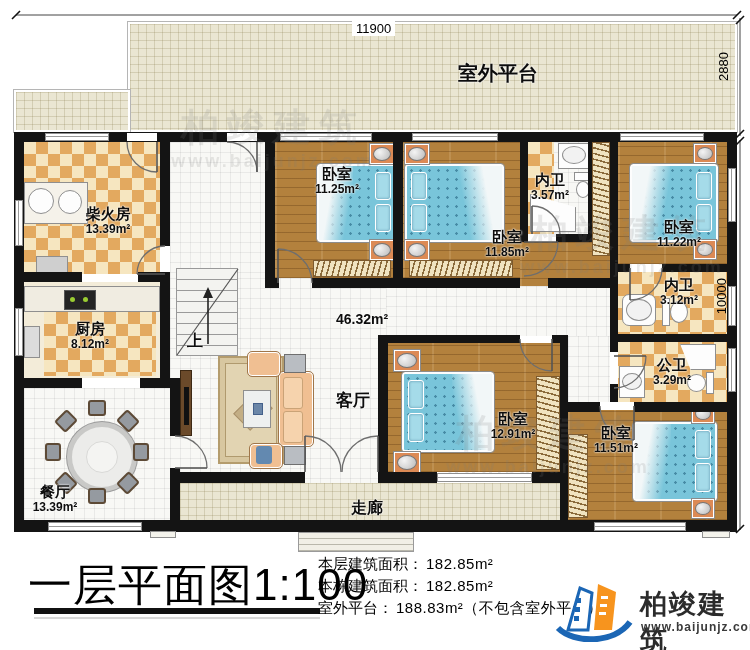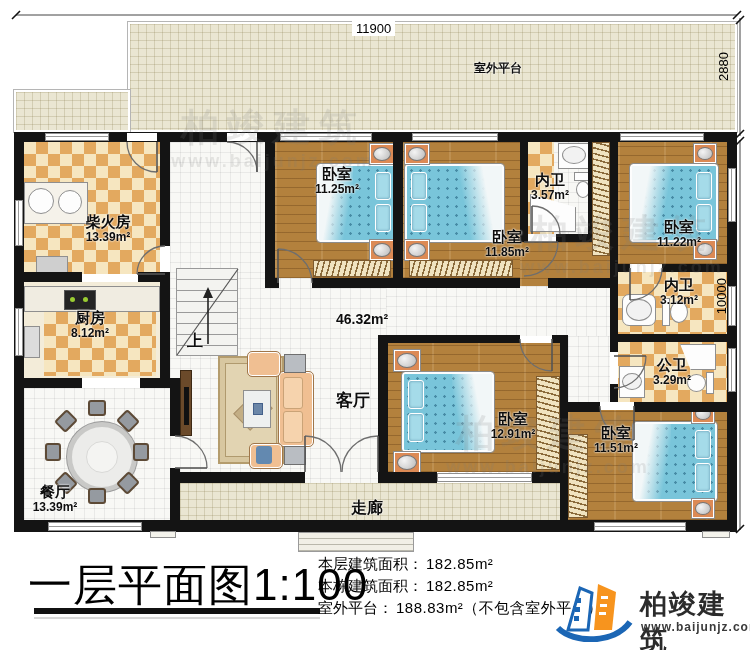--- a/index.html
+++ b/index.html
@@ -73,21 +73,21 @@
   svg.overlay{position:absolute;left:0;top:0;pointer-events:none;}
 </style>
 </head>
 <body>
 
 <div id="stage">
 
   <div class="tile-beige" style="left:128px;top:22px;width:609px;height:110px;"></div>
   <div class="tile-beige" style="left:14px;top:90px;width:116px;height:42px;"></div>
   <div class="lbl" style="left:443px;top:62px;width:110px;">
-    <div class="nm" style="font-size:12px;">室外平台</div>
+    <div class="nm" style="font-size:20px;">室外平台</div>
   </div>
 
   <div class="checker" style="left:24px;top:142px;width:136px;height:132px;"></div>
   <div class="tile-white" style="left:170px;top:142px;width:95px;height:140px;"></div>
   <div class="wood" style="left:275px;top:142px;width:118px;height:136px;"></div>
   <div class="wood" style="left:403px;top:142px;width:117px;height:136px;"></div>
   <div class="tile-white" style="left:528px;top:142px;width:60px;height:92px;"></div>
   <div class="checker" style="left:528px;top:142px;width:26px;height:92px;"></div>
   <div class="wood" style="left:520px;top:242px;width:90px;height:46px;"></div>
   <div class="wood" style="left:618px;top:142px;width:109px;height:122px;"></div>
@@ -351,25 +351,25 @@
   </div>
   <div class="wm" style="left:492px;top:208px;width:260px;">
     <div class="b">柏竣建筑</div>
     <div class="u">www.baijunjz.com</div>
   </div>
   <div class="wm" style="left:408px;top:408px;width:280px;">
     <div class="b">柏竣建筑</div>
     <div class="u">www.baijunjz.com</div>
   </div>
 
-  <div class="lbl" style="left:62px;top:214px;width:92px;">
+  <div class="lbl" style="left:62px;top:206px;width:92px;">
     <div class="nm">柴火房</div>
     <div class="ar">13.39m²</div>
   </div>
-  <div class="lbl" style="left:50px;top:310px;width:80px;">
+  <div class="lbl" style="left:50px;top:321px;width:80px;">
     <div class="nm">厨房</div>
     <div class="ar">8.12m²</div>
   </div>
   <div class="lbl" style="left:16px;top:484px;width:78px;">
     <div class="nm">餐厅</div>
     <div class="ar">13.39m²</div>
   </div>
   <div class="lbl" style="left:320px;top:312px;width:84px;">
     <div class="ar" style="font-size:14px;">46.32m²</div>
   </div>

